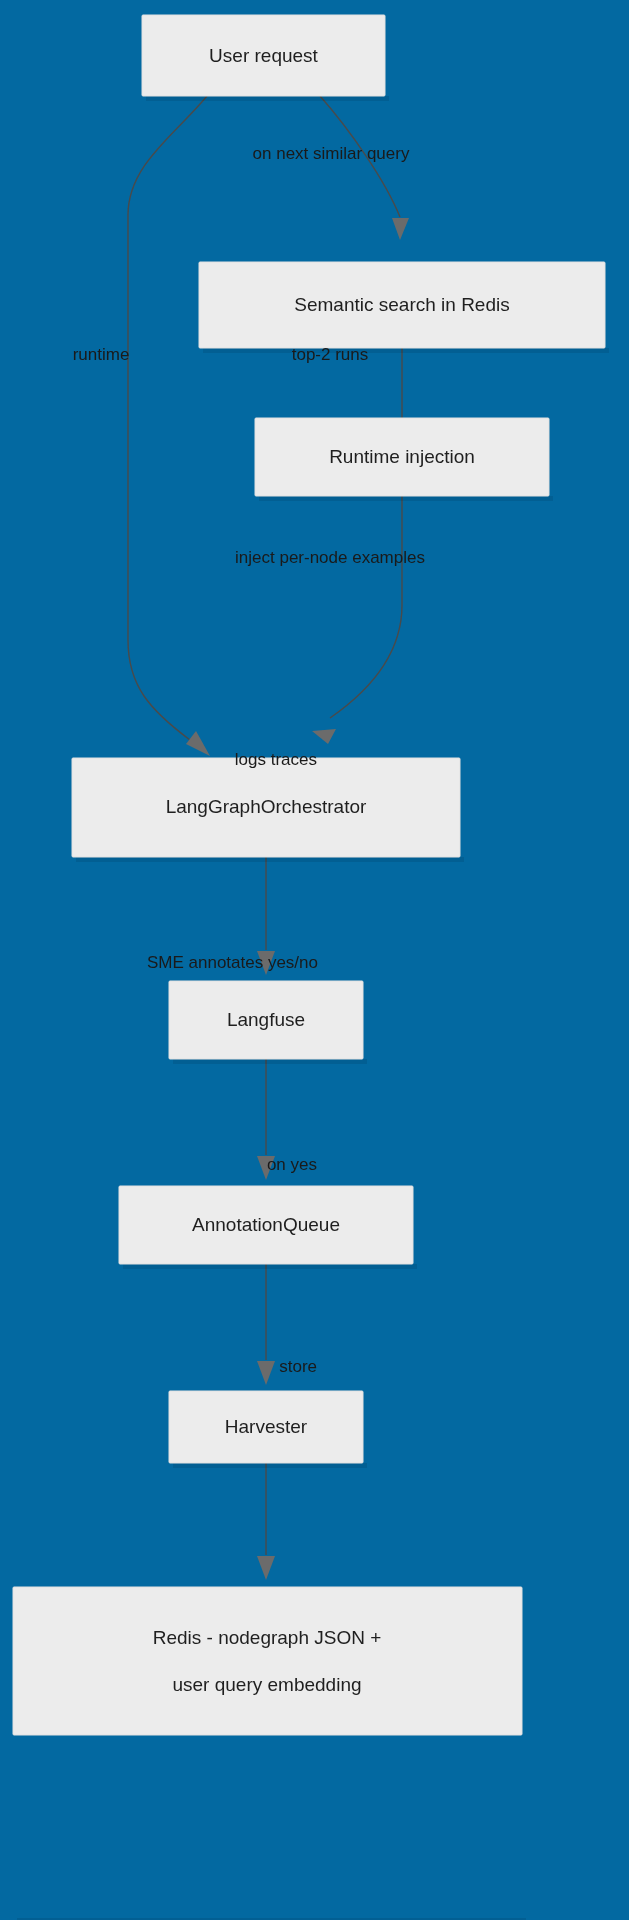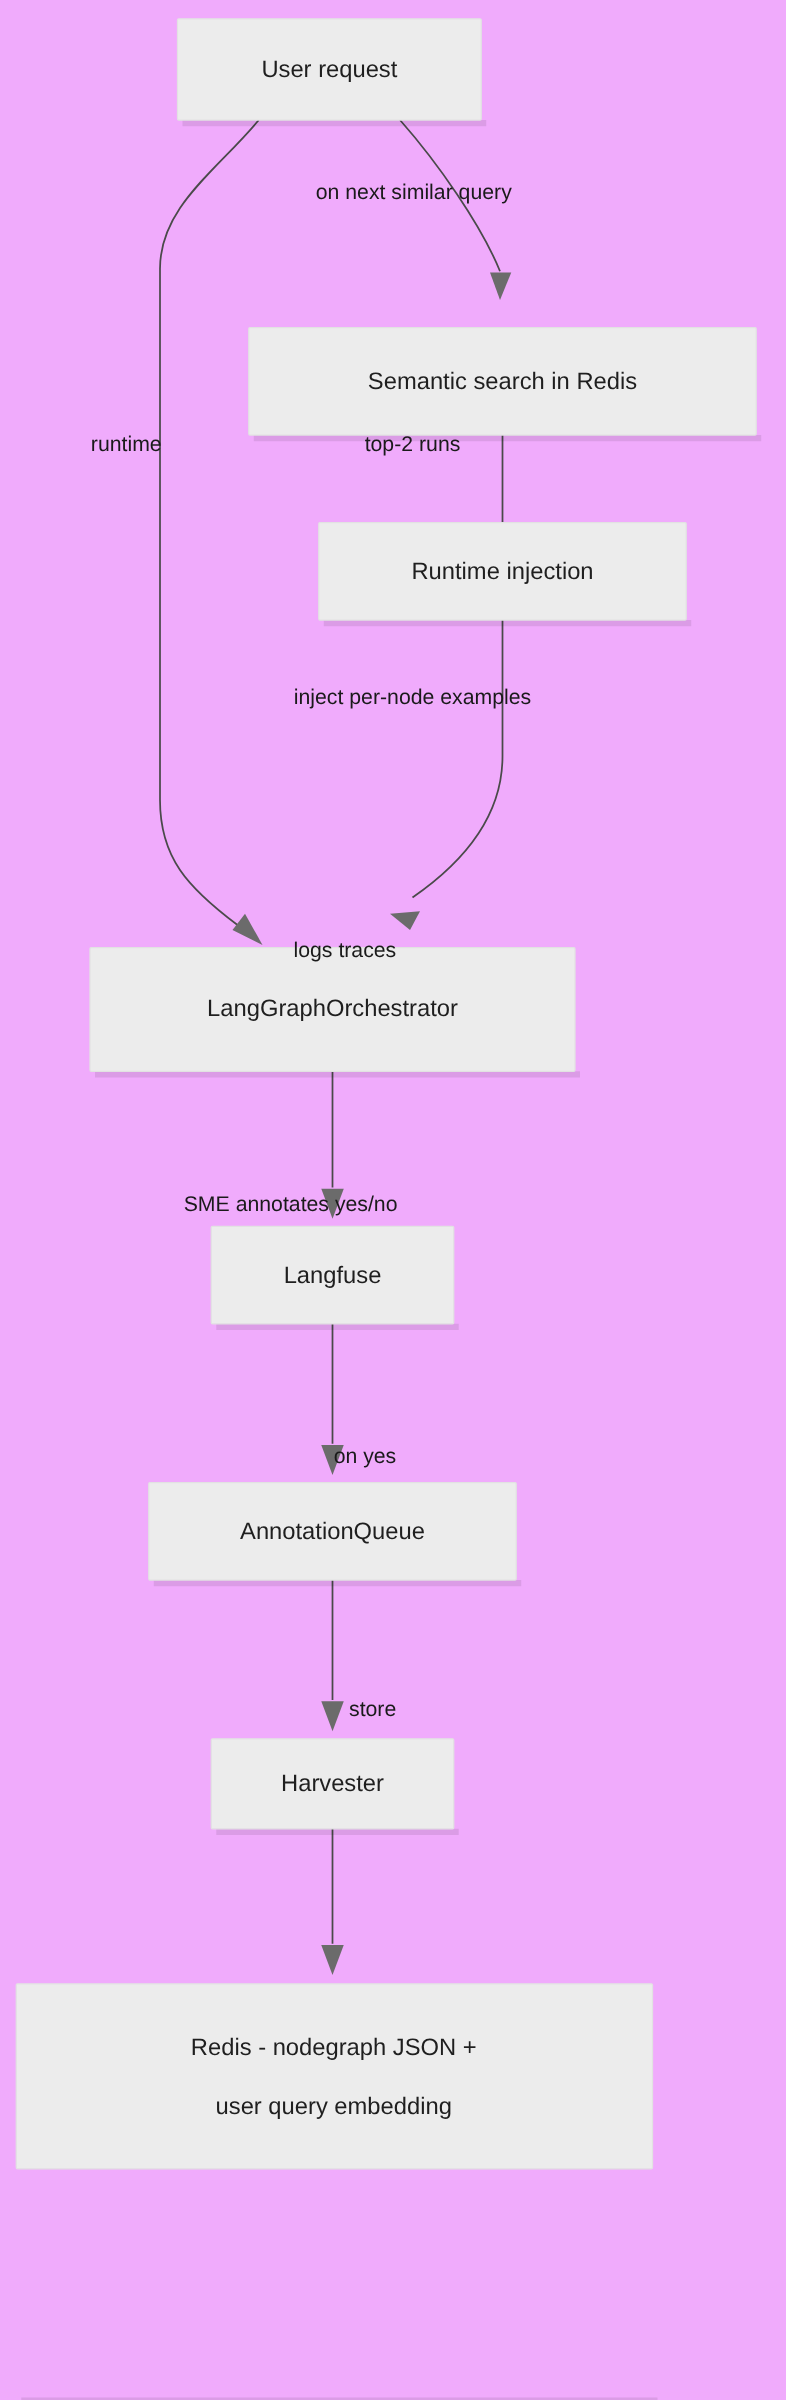--- a/index.html
+++ b/index.html
@@ -11,21 +11,21 @@
   body {
     width: 629px;
     height: 1920px;
     font-family: "Liberation Sans", sans-serif;
     overflow: hidden;
   }
   #diagram-root {
     position: relative;
     width: 629px;
     height: 1920px;
-    background: #f0abfc;
+    background: #0369a1;
   }
   svg.flow-canvas {
     position: absolute;
     left: 0;
     top: 0;
     width: 629px;
     height: 1920px;
     display: block;
   }
   .node-rect {

